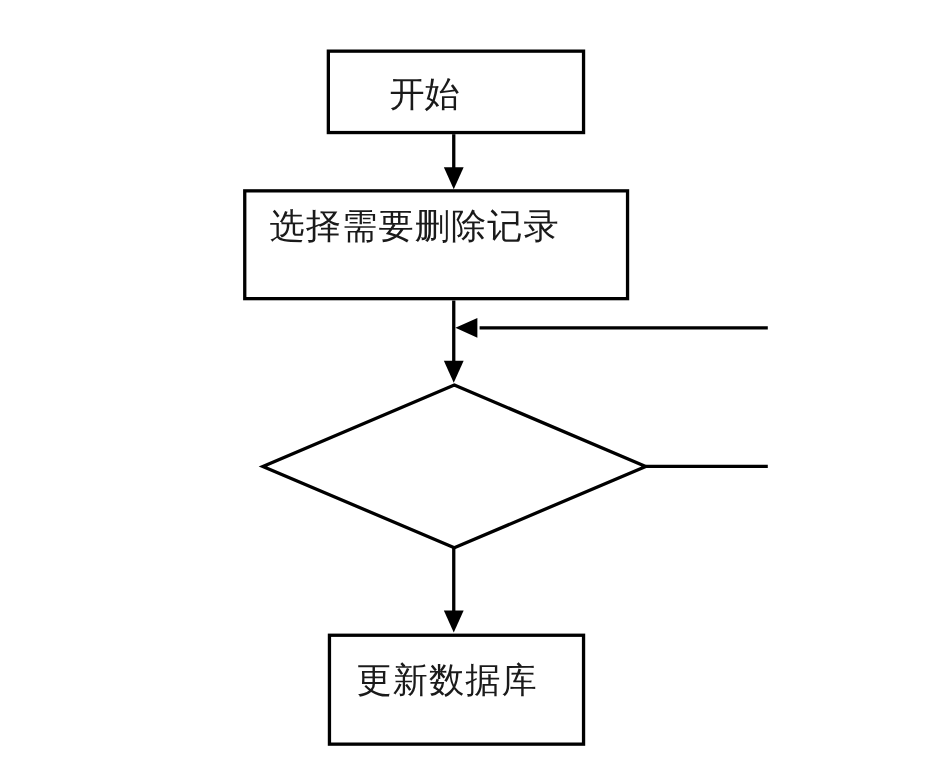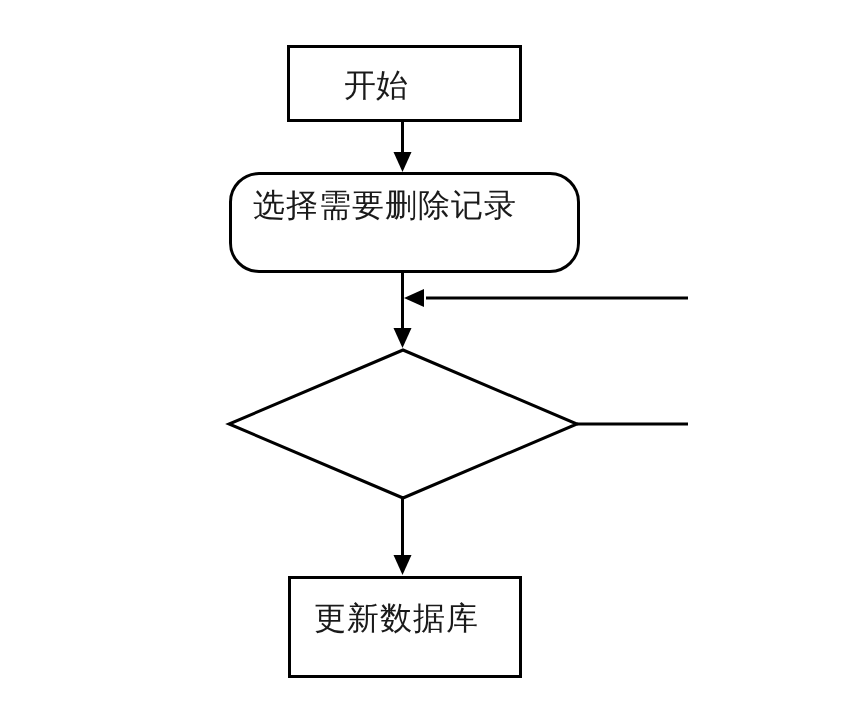--- a/index.html
+++ b/index.html
@@ -7,36 +7,37 @@
     padding: 0;
     background: #ffffff;
   }
   .canvas {
     position: relative;
     width: 688px;
     height: 710px;
     background: #ffffff;
     overflow: hidden;
     font-family: "Liberation Serif", "DejaVu Serif", serif;
+    margin-left: 10px;
   }
   .wires {
     position: absolute;
     left: 0;
     top: 0;
     width: 844px;
     height: 710px;
   }
   .node-box {
     position: absolute;
     box-sizing: border-box;
     border: 3px solid #000000;
     background: #ffffff;
   }
   .node-box.start  { left: 287px; top: 45px;  width: 235px; height: 77px; }
-  .node-box.select { left: 229px; top: 172px; width: 351px; height: 101px; border-radius: 30px; }
+  .node-box.select { left: 211px; top: 172px; width: 351px; height: 101px; }
   .node-box.update { left: 288px; top: 576px; width: 234px; height: 102px; }
   .node-label {
     position: absolute;
     white-space: nowrap;
     font-size: 32px;
     line-height: 34px;
     color: #1a1a1a;
     letter-spacing: 1px;
   }
   .label-start    { left: 54px;  top: 20px; letter-spacing: 0; }

